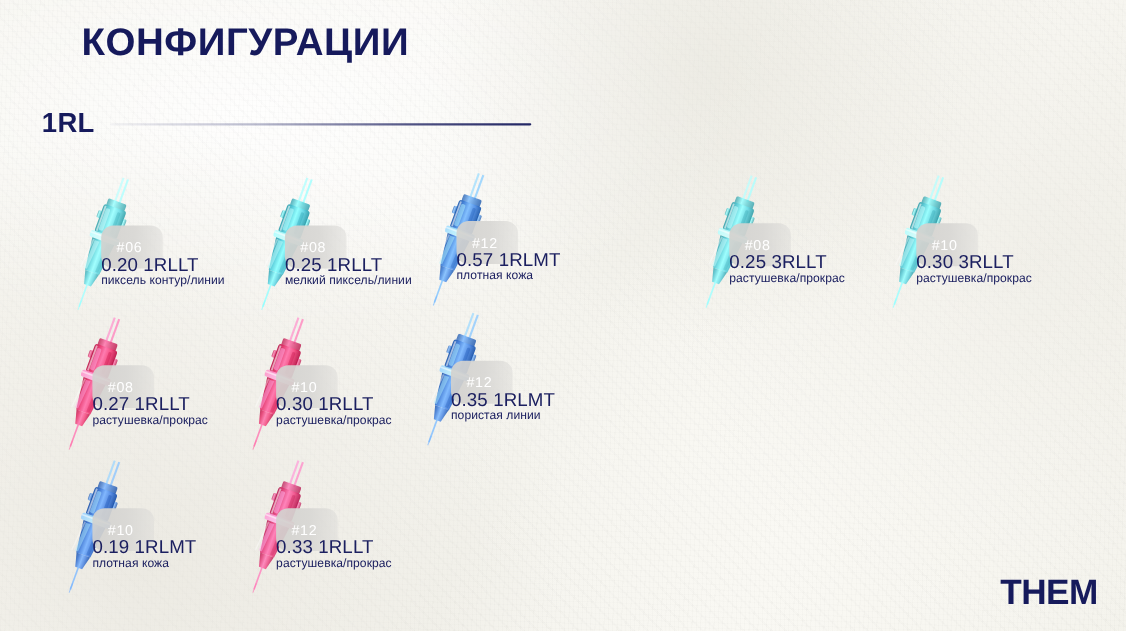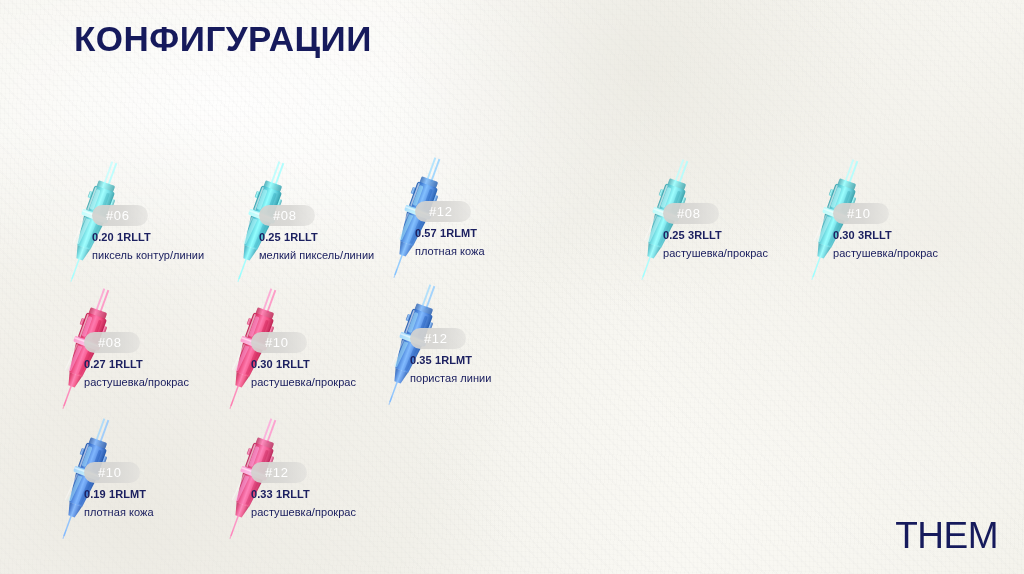--- a/index.html
+++ b/index.html
@@ -99,75 +99,78 @@
     top: 0;
     width: 96px;
     height: 112px;
   }
 
   .badge {
     position: absolute;
     left: 46px;
     top: 40px;
     min-width: 56px;
-    height: 21px;
+    height: 39px;
     padding: 0 12px 0 14px;
     border-radius: 11px;
     background: linear-gradient(90deg, rgba(210,209,206,0.92) 0%, rgba(216,215,212,0.92) 55%, rgba(222,221,218,0.55) 100%);
     color: #ffffff;
     font-size: 13px;
     font-weight: normal;
     letter-spacing: 0.6px;
     display: flex;
     align-items: center;
     box-sizing: border-box;
     z-index: 4;
   }
 
   .spec {
     position: absolute;
     left: 46px;
     top: 66px;
-    font-size: 11px;
+    font-size: 17px;
     color: #1c2060;
     letter-spacing: 0.1px;
     white-space: nowrap;
     z-index: 4;
-    font-weight: bold;
   }
   .desc {
     position: absolute;
     left: 46px;
     top: 84px;
     font-size: 11px;
     color: #1c2060;
     letter-spacing: 0.05px;
     white-space: nowrap;
     z-index: 4;
   }
 
   
   #brand-logo {
     position: absolute;
     right: 26px;
     bottom: 20px;
-    font-size: 37px;
-    font-weight: normal;
+    font-size: 32px;
+    font-weight: bold;
     color: #161a5c;
     letter-spacing: -0.5px;
     line-height: 1;
   }
 </style>
 </head>
 <body>
 
 <div id="slide">
 
   <div id="page-title" class="layer">КОНФИГУРАЦИИ</div>
 
+  <div id="header-1rl" class="section-header layer">
+    <div class="section-title">1RL</div>
+    <div class="section-rule"></div>
+  </div>
 
 
   <div class="cartridge-item layer" style="left:46px;  top:165px;">
     <div class="cartridge-art"><svg viewBox="0 0 96 112" width="96" height="112" style="overflow: visible;">
     <defs>
       <linearGradient id="g0" x1="0" y1="0" x2="1" y2="0">
         <stop offset="0%" stop-color="#2f9fa8" stop-opacity="0.85"></stop>
         <stop offset="22%" stop-color="#5fcfd8" stop-opacity="0.95"></stop>
         <stop offset="48%" stop-color="#9dffff" stop-opacity="0.95"></stop>
         <stop offset="72%" stop-color="#6ddde6" stop-opacity="0.92"></stop>

